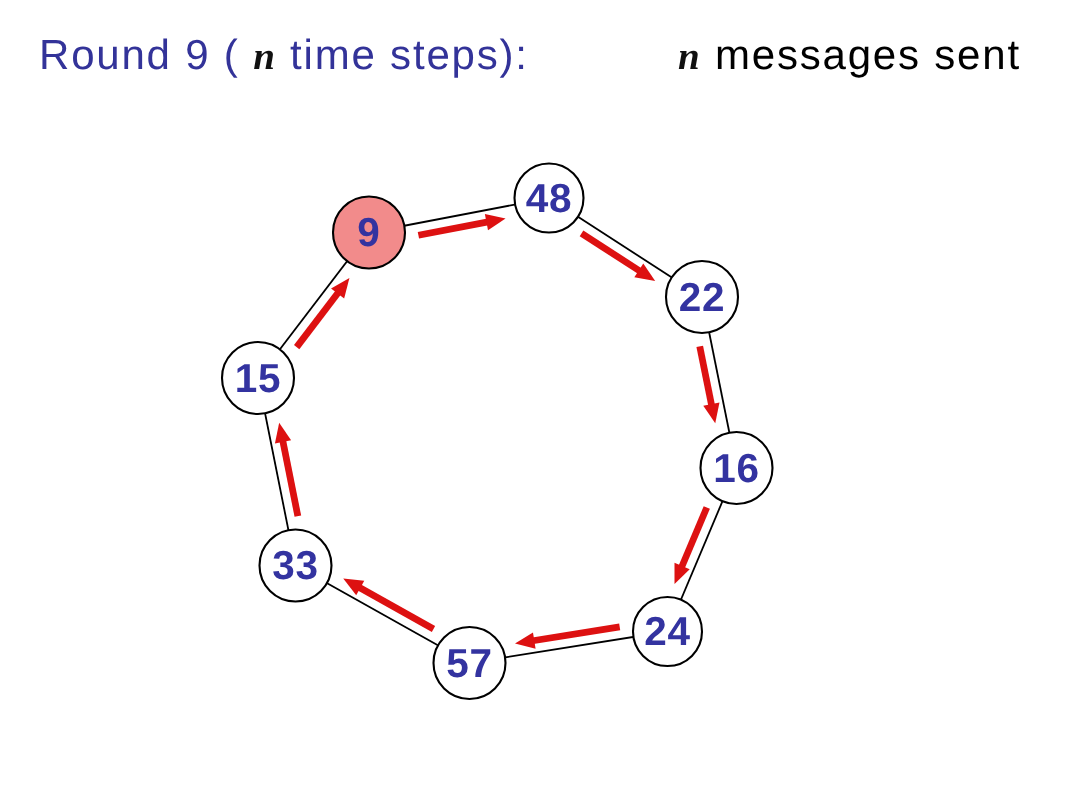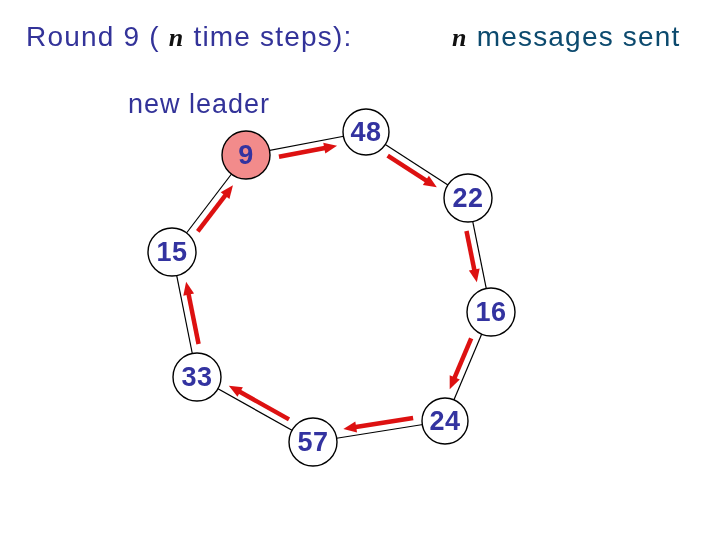--- a/index.html
+++ b/index.html
@@ -19,21 +19,21 @@
     position:absolute;left:452px;top:21px;
     font-size:28px;letter-spacing:1.2px;
     white-space:pre;
   }
   .math-var{
     font-family:"Liberation Serif", serif;
     font-style:italic;font-weight:600;
     color:#111111;
     font-size:26px;
   }
-  .green-text{color:#0c4a6e;}
+  .green-text{color:#000000;}
   .new-leader{
     position:absolute;left:128px;top:89px;
     font-size:27px;letter-spacing:1px;
     color:#333399;white-space:pre;
   }
   .center-label{
     position:absolute;left:263px;top:256px;
     font-size:28px;letter-spacing:1px;
     color:#333399;white-space:pre;
   }
@@ -51,21 +51,20 @@
 </style>
 </head>
 <body>
 
 <div class="slide">
 
   <div class="title-left"><span>Round 9 ( </span><span class="math-var">n</span><span> time steps):</span></div>
 
   <div class="title-right"><span class="math-var">n</span><span class="green-text"> messages sent</span></div>
 
-  <div class="new-leader">new leader</div>
 
   <svg id="ring-svg" width="720" height="540">
       <line x1="246" y1="155" x2="366" y2="132" stroke="#000000" stroke-width="1.2"></line>
       <line x1="366" y1="132" x2="468" y2="198" stroke="#000000" stroke-width="1.2"></line>
       <line x1="468" y1="198" x2="491" y2="312" stroke="#000000" stroke-width="1.2"></line>
       <line x1="491" y1="312" x2="445" y2="421" stroke="#000000" stroke-width="1.2"></line>
       <line x1="445" y1="421" x2="313" y2="442" stroke="#000000" stroke-width="1.2"></line>
       <line x1="313" y1="442" x2="197" y2="377" stroke="#000000" stroke-width="1.2"></line>
       <line x1="197" y1="377" x2="172" y2="252" stroke="#000000" stroke-width="1.2"></line>
       <line x1="172" y1="252" x2="246" y2="155" stroke="#000000" stroke-width="1.2"></line>

